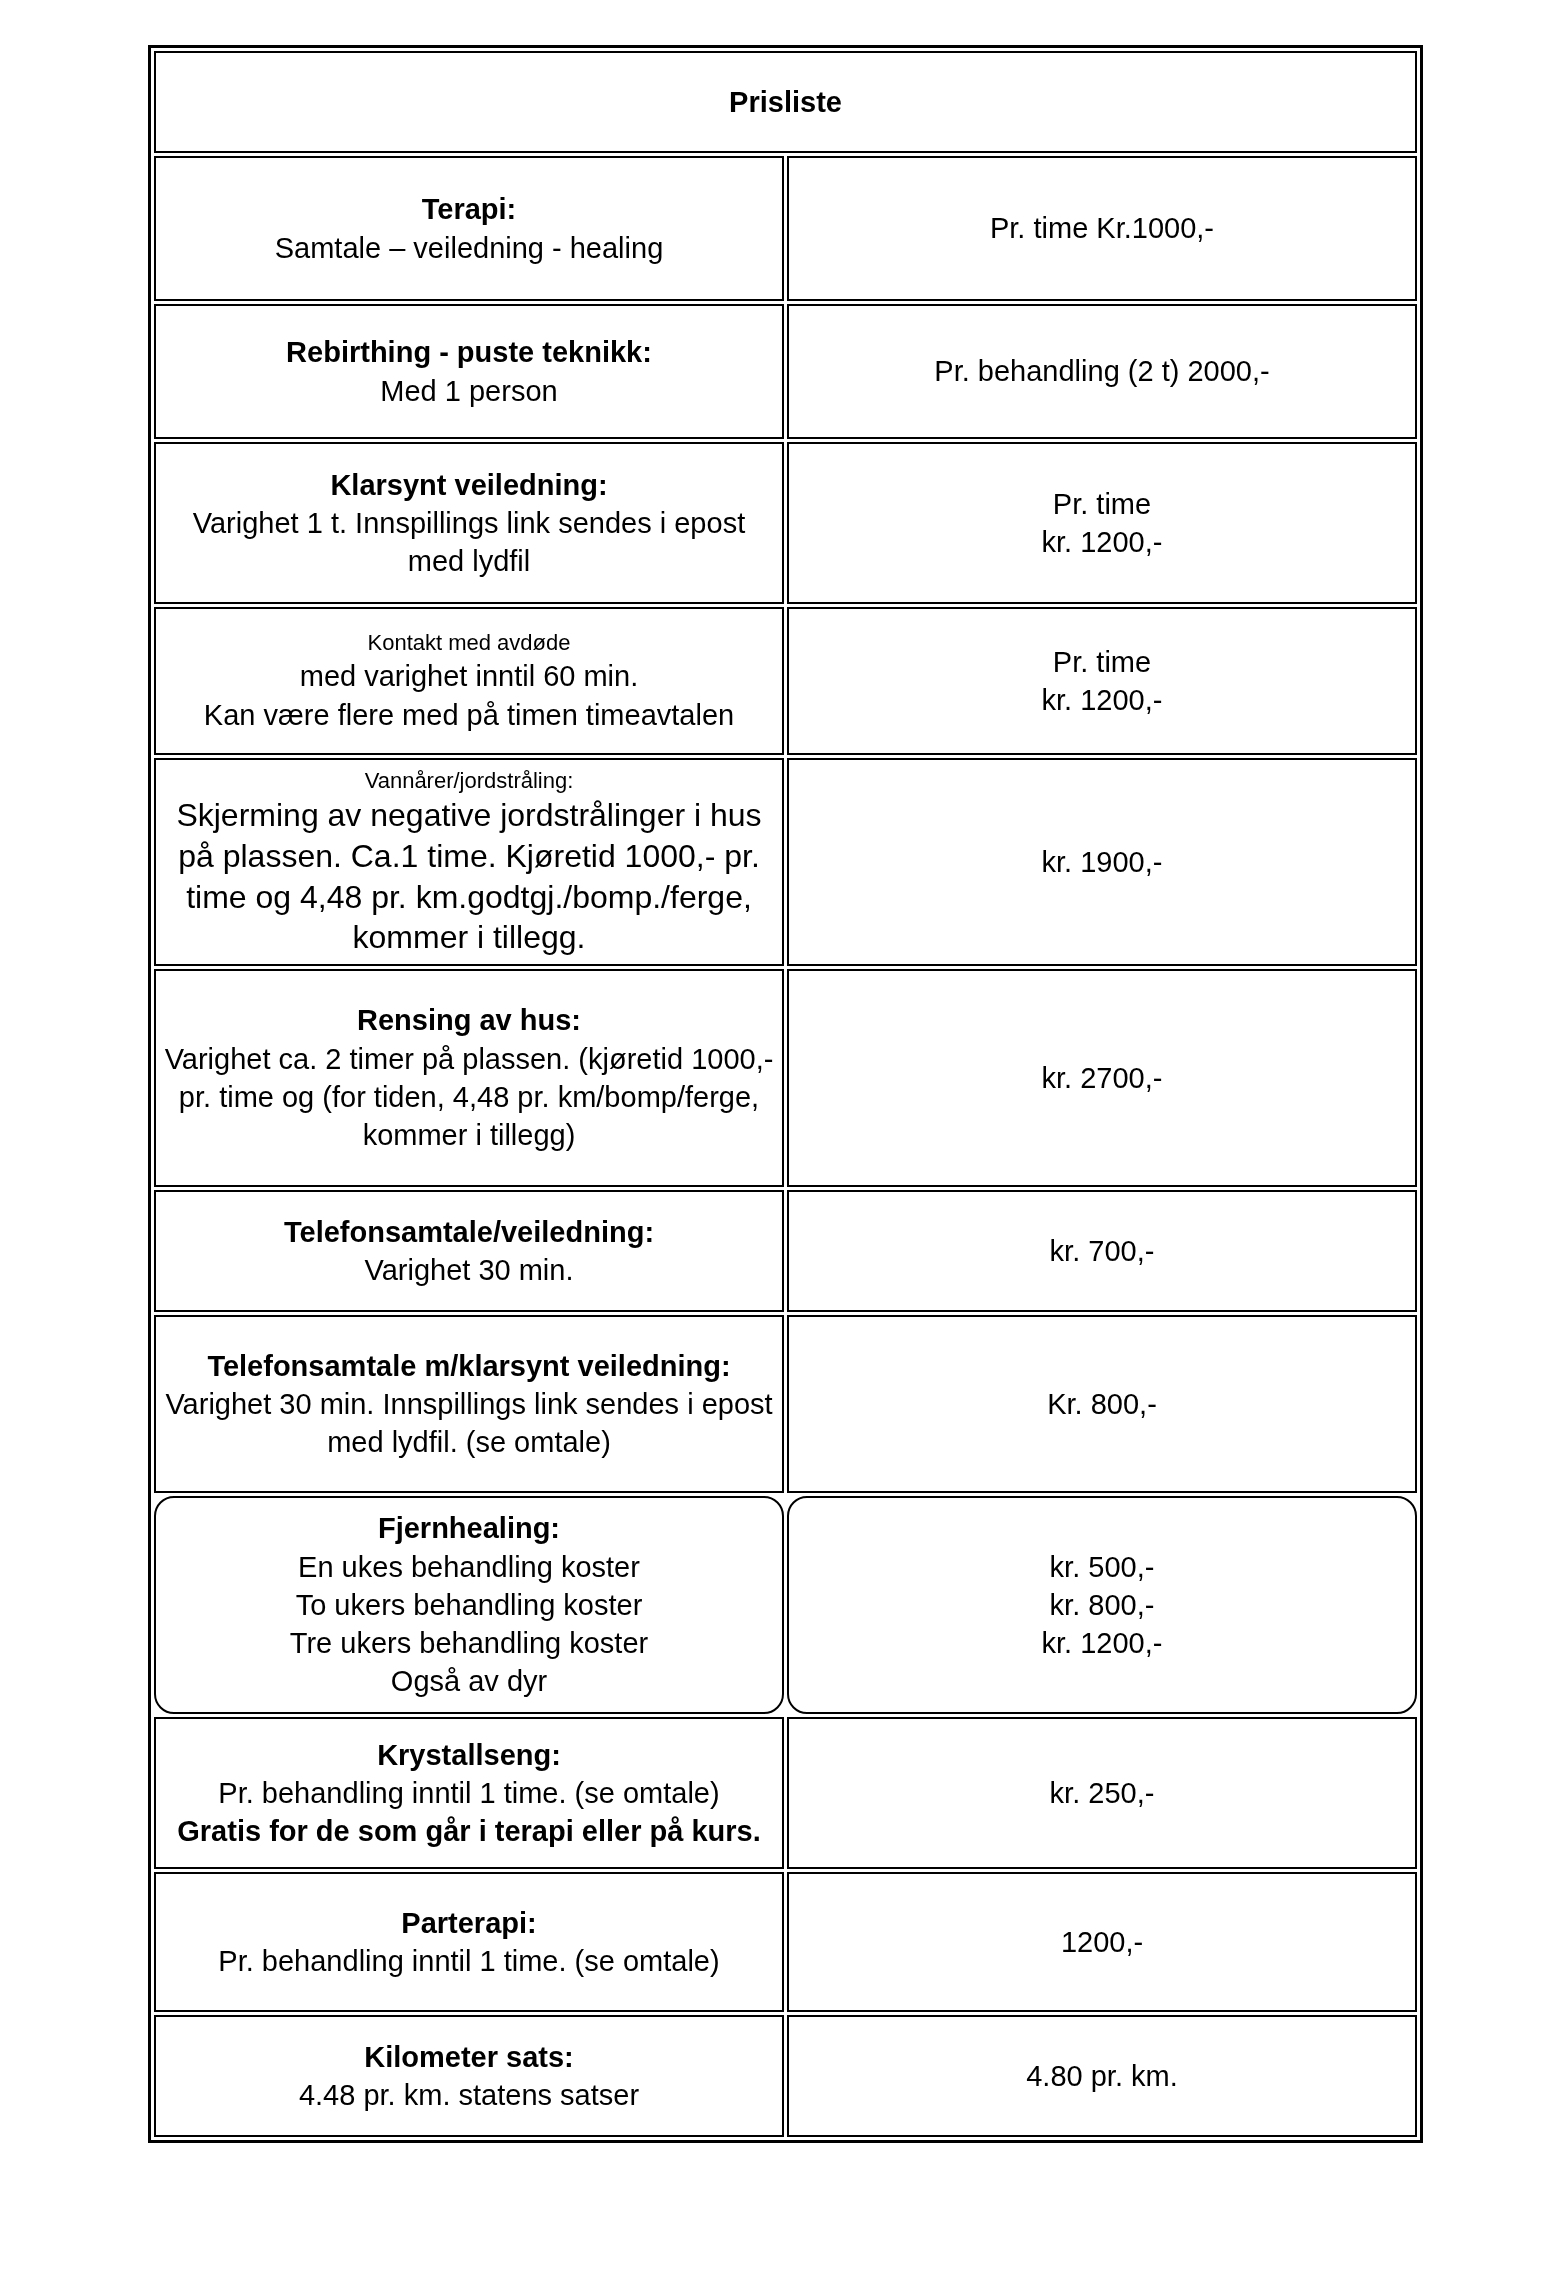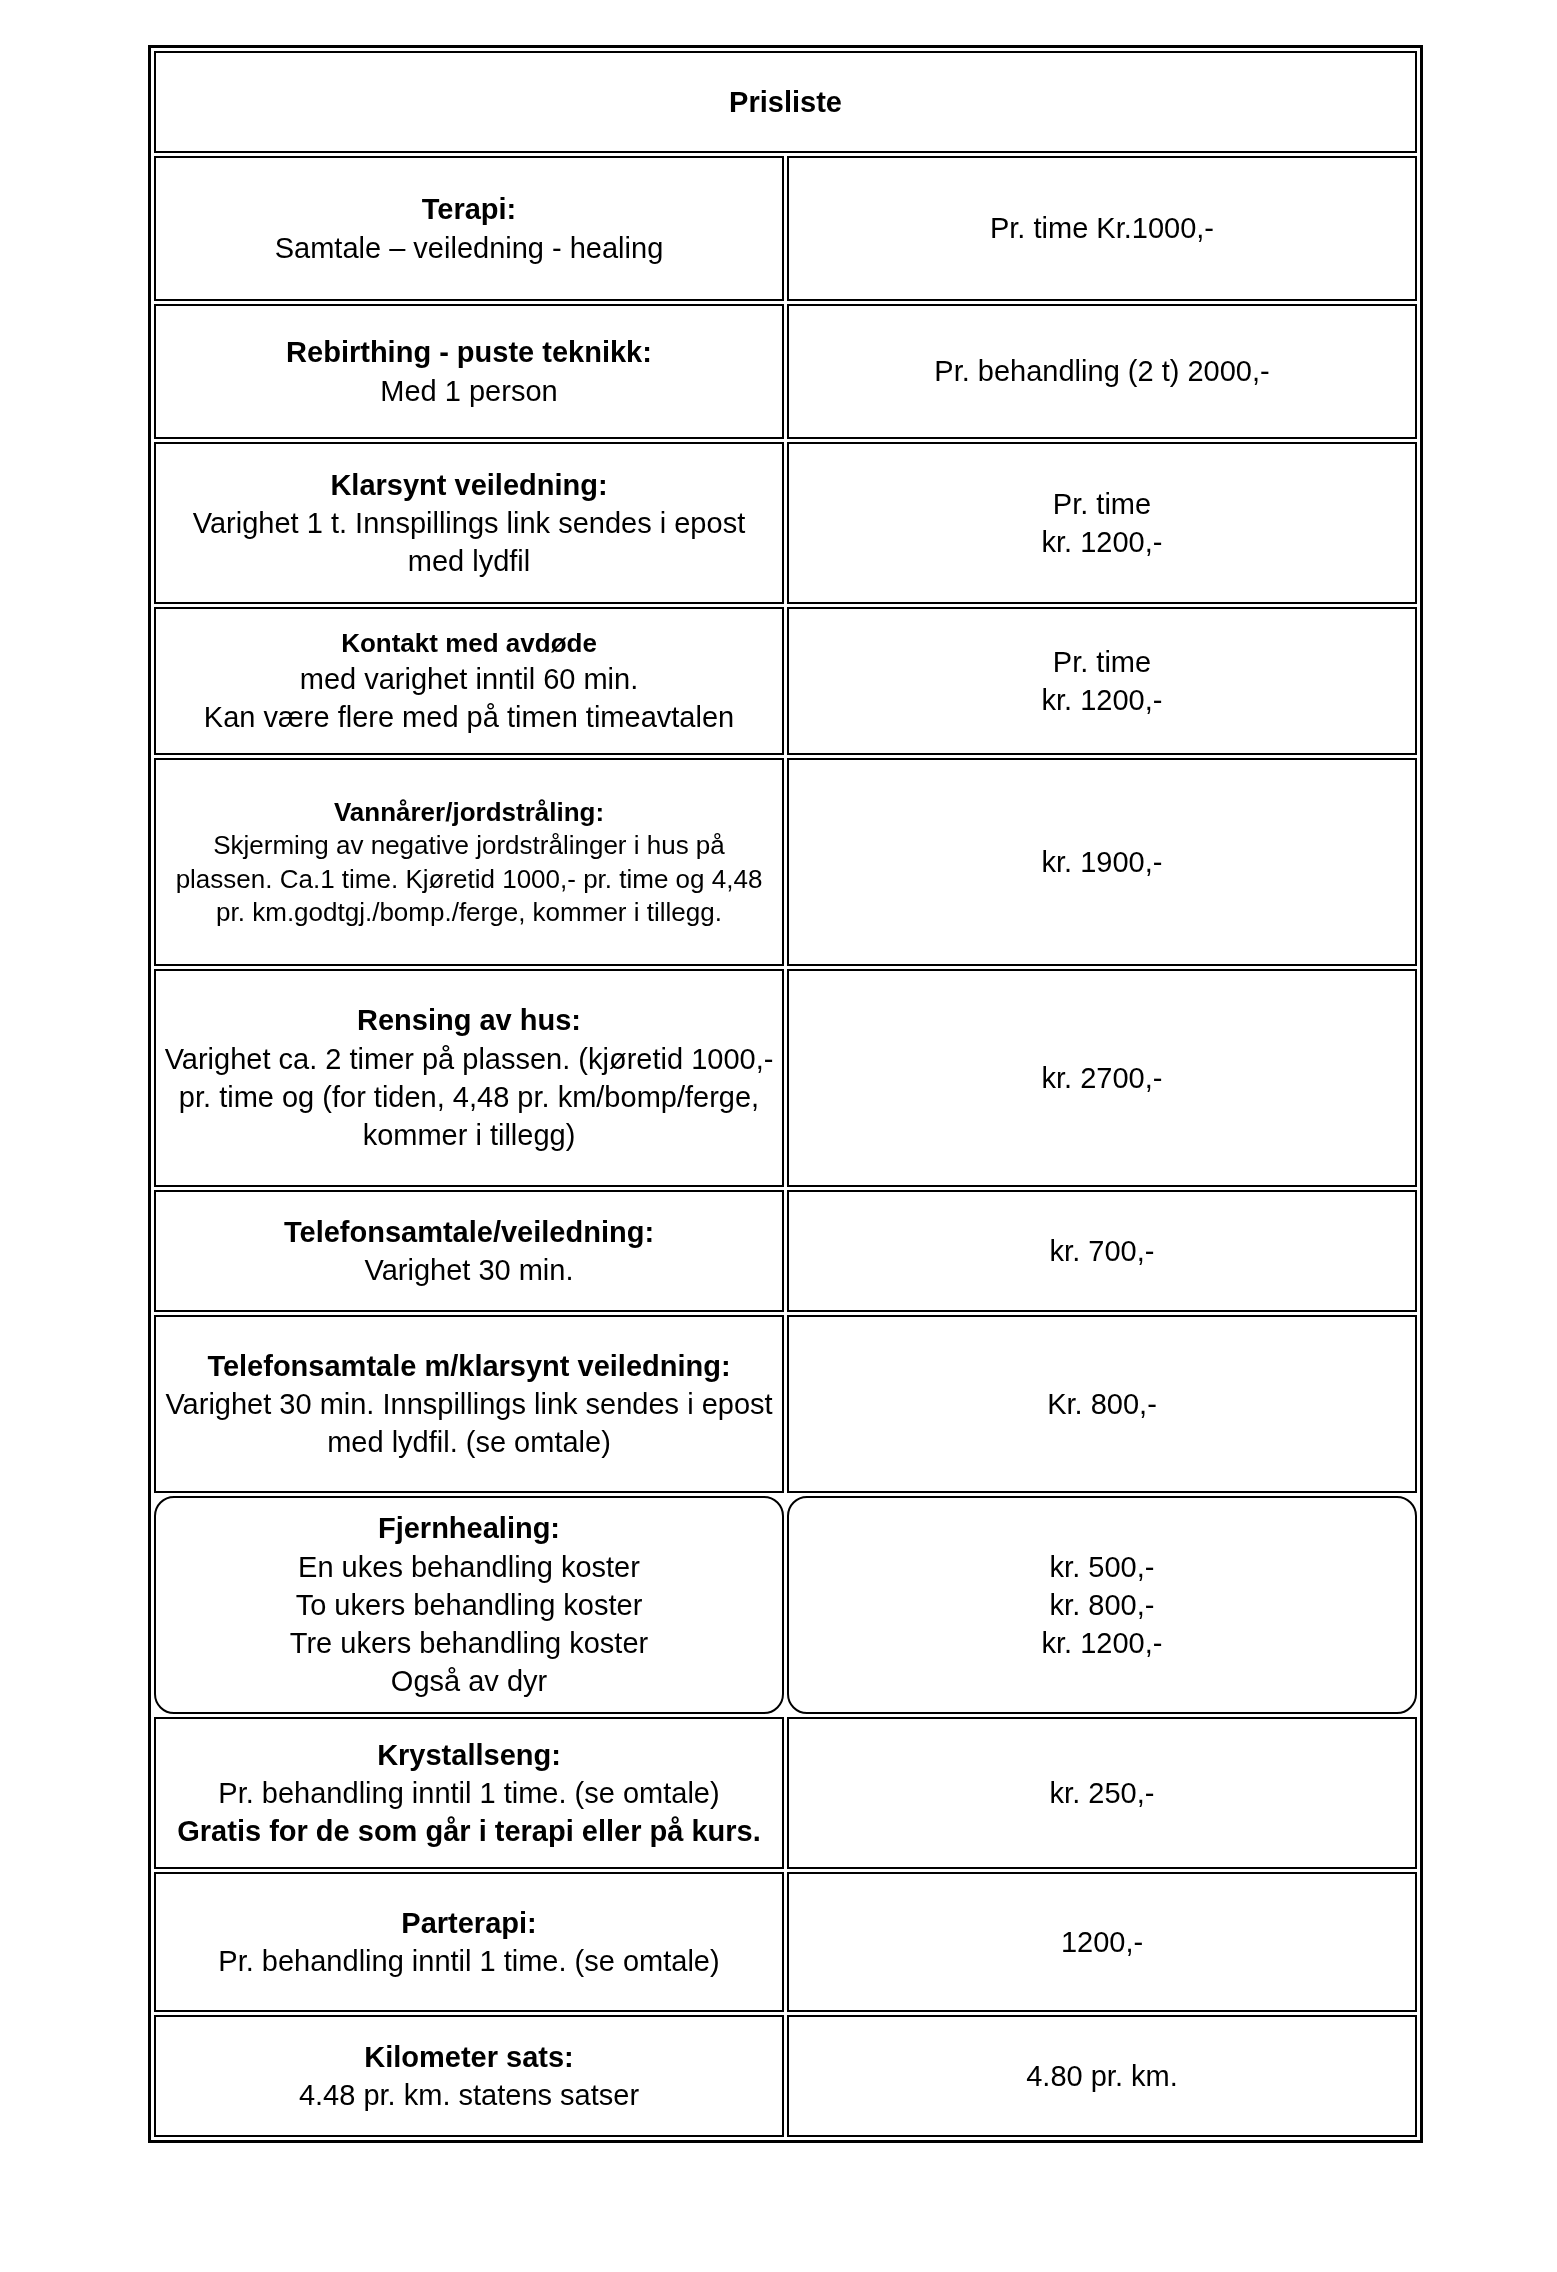--- a/index.html
+++ b/index.html
@@ -35,25 +35,25 @@
   td.title-cell {
     font-size: 46px;
     font-weight: bold;
     height: 90px;
     margin-left: 26px;
   }
   .svc-title {
     font-weight: bold;
   }
   .svc-title-lg {
-    font-weight: bold;
-    font-size: 26px;
+    font-weight: normal;
+    font-size: 22px;
   }
   .svc-line-sm {
-    font-size: 26px;
+    font-size: 32px;
     line-height: 1.28;
   }
   .svc-line-bold {
     font-weight: bold;
   }
   
   tr.r1  td { height: 133px; }
   tr.r2  td { height: 123px; }
   tr.r3  td { height: 150px; }
   tr.r4  td { height: 136px; }

